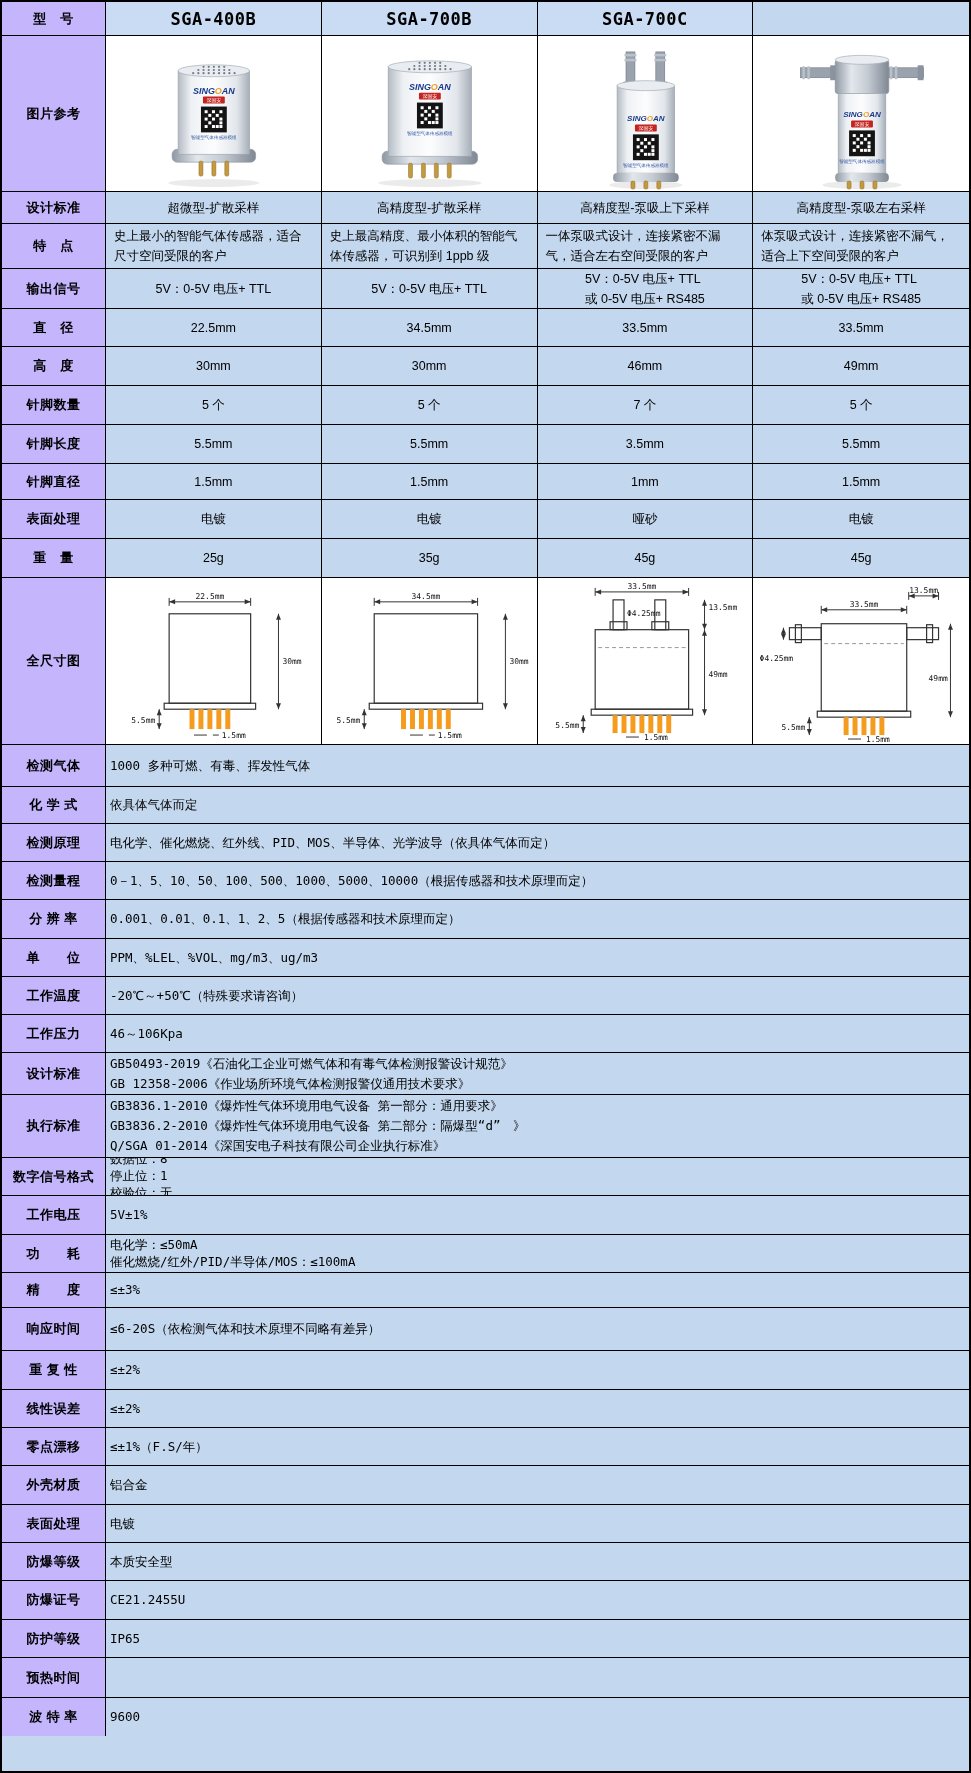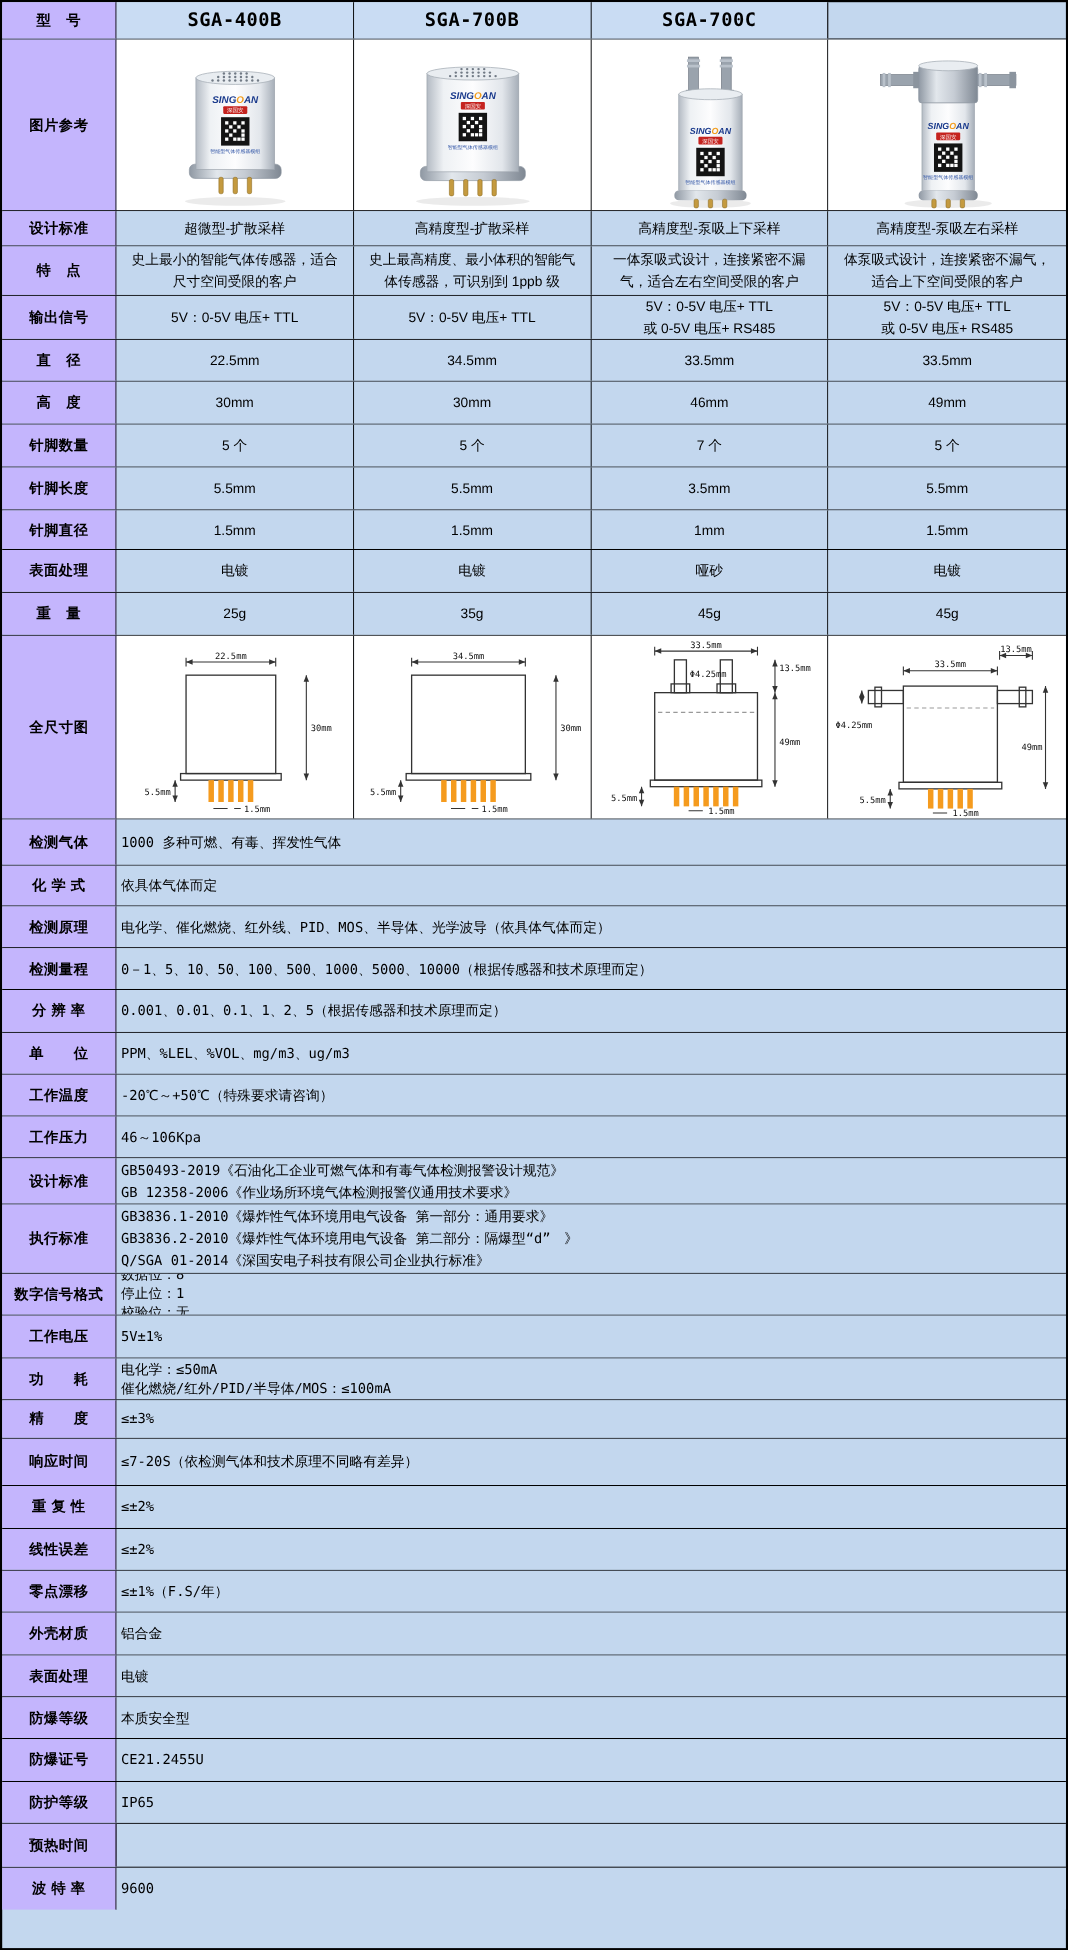--- a/index.html
+++ b/index.html
@@ -5,21 +5,21 @@
 *{box-sizing:border-box;margin:0;padding:0}
 html,body{background:#fff}
 body{width:971px;font-family:"Liberation Sans","DejaVu Sans",sans-serif;color:#000}
 #app{width:971px;height:1773px;border:2px solid #000;display:flex;flex-direction:column;background:#c3d7ee}
 .row{display:flex;border-bottom:1px solid #000;flex-shrink:0;min-height:0}
 .row.nob{border-bottom:none}
 .cell{border-right:1px solid #000;display:flex;align-items:center;justify-content:center;width:215.75px;overflow:hidden;flex-shrink:0}
 .cell.last{border-right:none;flex:1;width:auto}
 .label{width:104px;background:#c4b5fd;font-weight:bold;font-size:13px;flex-shrink:0;text-align:center;letter-spacing:.5px}
 .model{background:#c9dcf3;font-family:"DejaVu Sans Mono","Liberation Mono",monospace;font-weight:bold;font-size:17px;letter-spacing:.5px}
-.sval{background:#c3d7ee;font-size:12.5px;text-align:center;white-space:pre-line;padding:2px 8px;line-height:1.6}
+.sval{background:#c3d7ee;font-size:12.5px;white-space:pre-line;padding:2px 8px;line-height:1.6}
 .white{background:#fff}
 .fullval{background:#c3d7ee;flex-direction:column;align-items:flex-start;justify-content:center;padding-left:4px;font-family:"DejaVu Sans Mono","Liberation Mono",monospace;font-size:12.5px}
 .fullval.segrow{}
 .seg{display:inline-block;min-width:136px}
 .fline{line-height:20px;white-space:nowrap}
 .dt{font-family:"DejaVu Sans Mono",monospace;font-size:8px;fill:#111}
 .dl{stroke:#333;stroke-width:1}
 .obody{fill:none;stroke:#333;stroke-width:1.2}
 svg{display:block}
 </style>
@@ -575,21 +575,21 @@
     </div>
     <div class="row" style="height:35px">
   <div class="cell label">精　　度</div>
   <div class="cell fullval last">
         <div class="fline">≤±3%</div>
       </div>
     </div>
     <div class="row" style="height:43px">
   <div class="cell label">响应时间</div>
   <div class="cell fullval last">
-        <div class="fline">≤7-20S（依检测气体和技术原理不同略有差异）</div>
+        <div class="fline">≤6-20S（依检测气体和技术原理不同略有差异）</div>
       </div>
     </div>
     <div class="row" style="height:39px">
   <div class="cell label">重 复 性</div>
   <div class="cell fullval last">
         <div class="fline">≤±2%</div>
       </div>
     </div>
     <div class="row" style="height:38px">
   <div class="cell label">线性误差</div>

